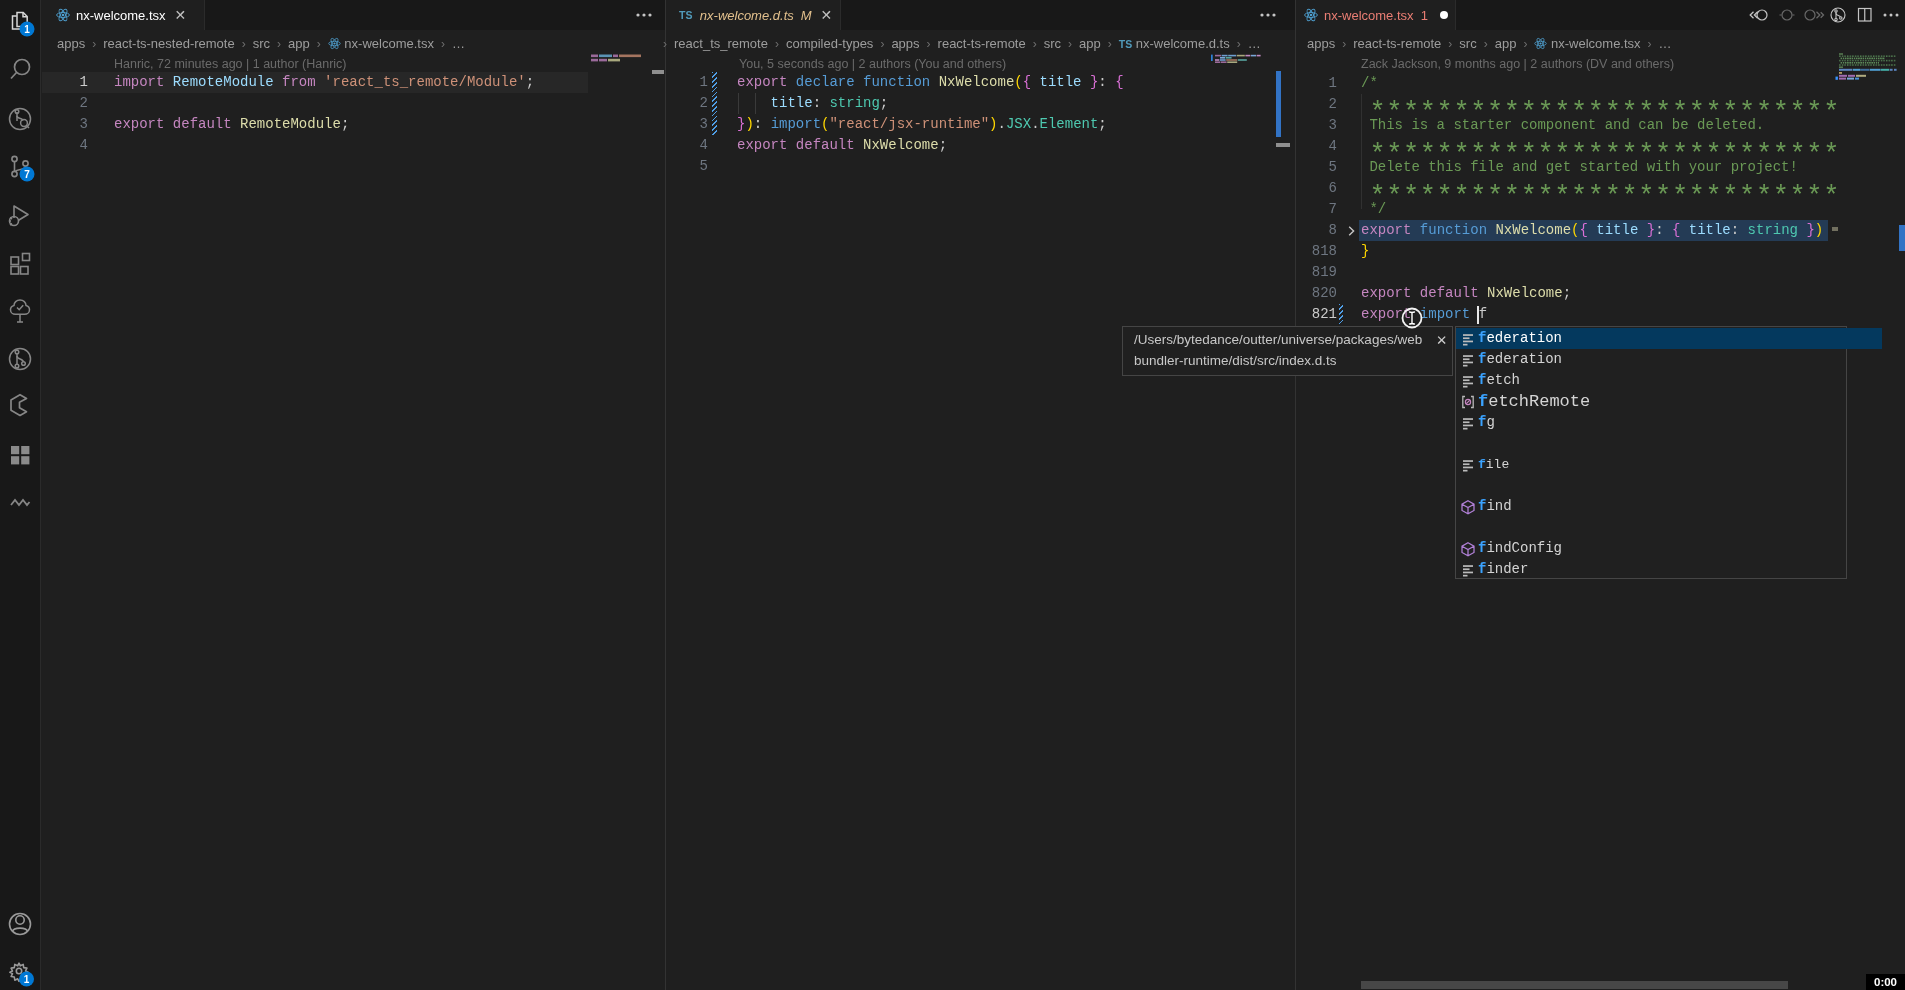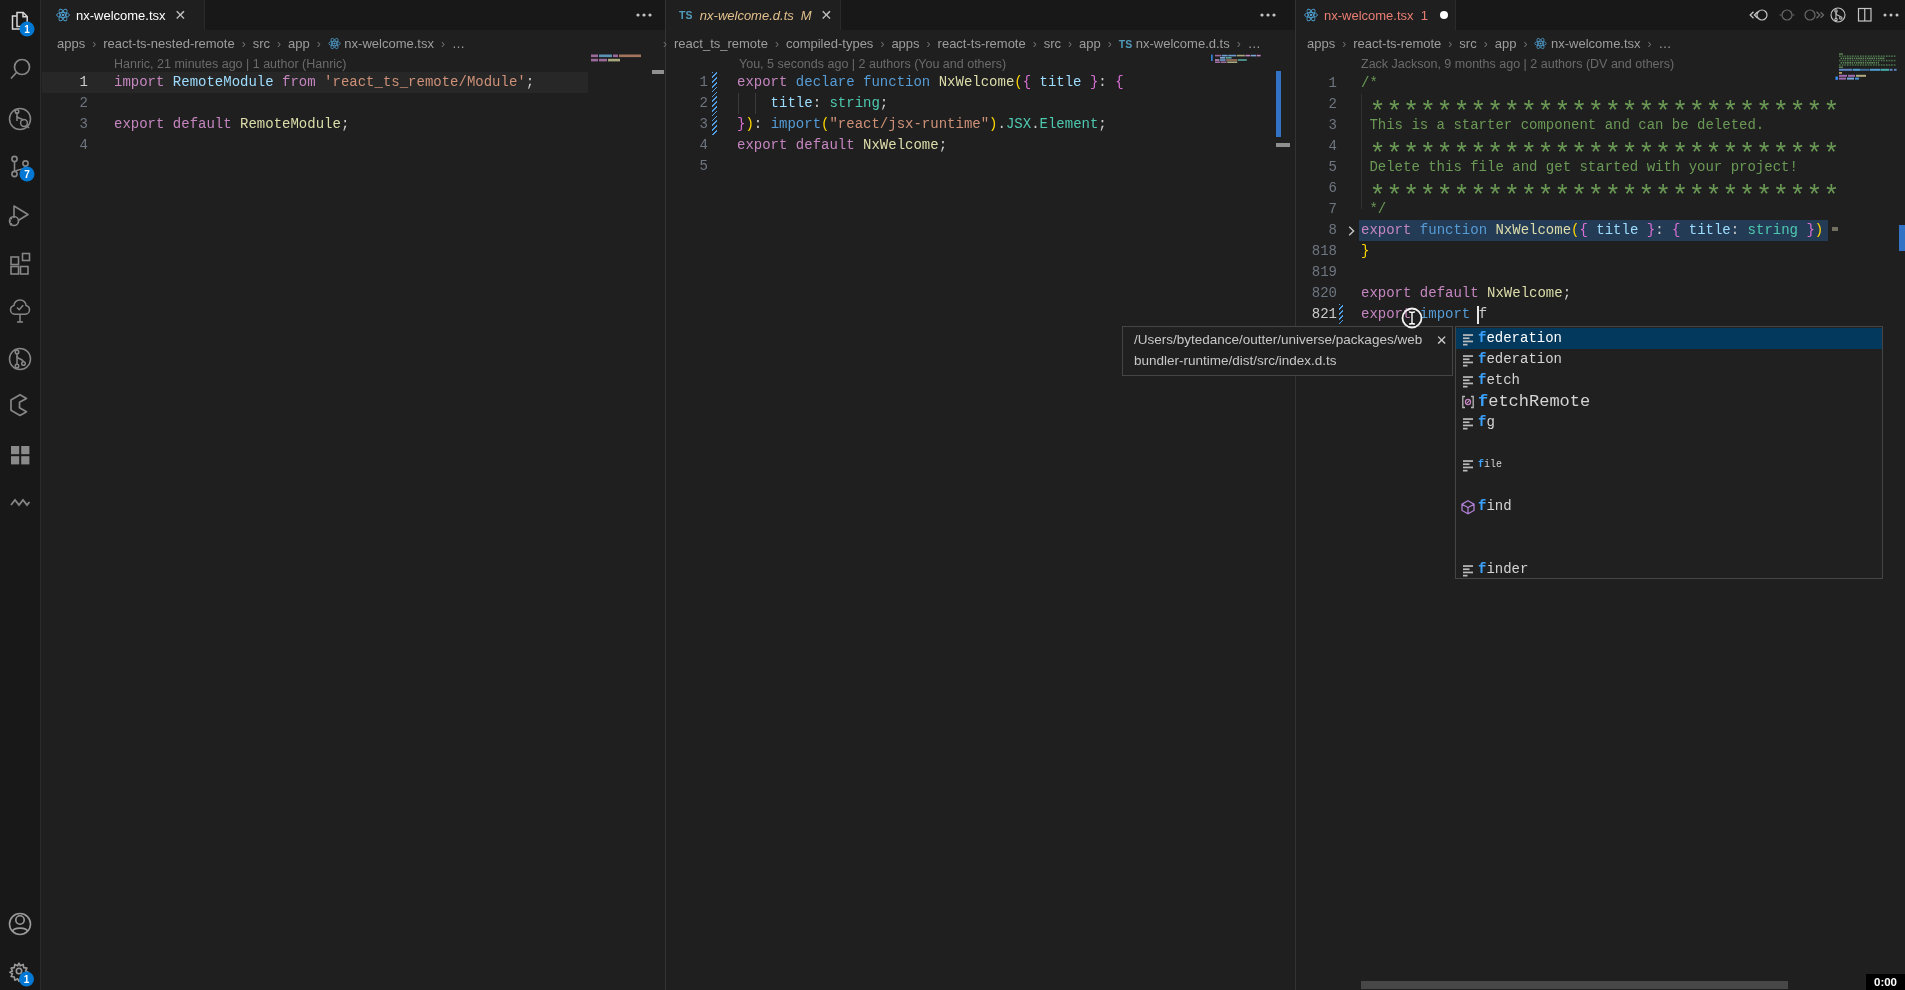--- a/index.html
+++ b/index.html
@@ -139,21 +139,21 @@
       <circle cx="7" cy="7" r="1.2" fill="#4e9fcf"></circle>
       <g stroke="#4e9fcf" stroke-width="0.85">
         <ellipse cx="7" cy="7" rx="6.2" ry="2.4"></ellipse>
         <ellipse cx="7" cy="7" rx="6.2" ry="2.4" transform="rotate(60 7 7)"></ellipse>
         <ellipse cx="7" cy="7" rx="6.2" ry="2.4" transform="rotate(120 7 7)"></ellipse>
       </g>
     </svg> nx-welcome.tsx<span class="sep">›</span>…</div>
 
 <div class="abs" style="left:42px;top:72px;width:546px;height:21px;background:rgba(255,255,255,0.04)"></div>
 
-<div class="abs blame" style="left:114px;top:57px">Hanric, 21 minutes ago | 1 author (Hanric)</div>
+<div class="abs blame" style="left:114px;top:57px">Hanric, 72 minutes ago | 1 author (Hanric)</div>
 
 <div class="abs num" style="left:41px;top:72px;width:47px;color:#cccccc">1</div>
 <div class="abs num" style="left:41px;top:93px;width:47px">2</div>
 <div class="abs num" style="left:41px;top:114px;width:47px">3</div>
 <div class="abs num" style="left:41px;top:135px;width:47px">4</div>
 
 <div class="abs mono" style="left:114px;top:72px"><span class="k">import</span> <span class="v">RemoteModule</span> <span class="k">from</span> <span class="s">'react_ts_remote/Module'</span>;</div>
 <div class="abs mono" style="left:114px;top:114px"><span class="k">export</span> <span class="k">default</span> <span class="f">RemoteModule</span>;</div>
 
 <svg class="abs" style="left:590px;top:53px" width="60" height="12">
@@ -353,21 +353,21 @@
 <div class="abs" style="left:1899px;top:225px;width:6px;height:26px;background:#3273c5"></div>
 
 <div class="abs" style="left:1361px;top:981px;width:427px;height:8px;background:#474747"></div>
 
 <div class="abs" style="left:1122px;top:326px;width:331px;height:50px;background:#202020;border:1px solid #454545;color:#c8c8c8;font-size:13px;overflow:hidden">
   <div class="abs" style="left:11px;top:5px;width:302px;white-space:nowrap;overflow:hidden;font-size:13.5px">/Users/bytedance/outter/universe/packages/web</div>
   <div class="abs" style="left:11px;top:26px;white-space:nowrap;font-size:13.5px">bundler-runtime/dist/src/index.d.ts</div>
   <div class="abs" style="left:313px;top:5px;color:#cccccc;font-size:13.5px">✕</div>
 </div>
 
-<div class="abs" style="left:1455px;top:326px;width:428px;height:253px;background:#202020;border:1px solid #454545">
+<div class="abs" style="left:1455px;top:326px;width:392px;height:253px;background:#202020;border:1px solid #454545">
   <div class="abs" style="left:0;top:1px;width:426px;height:21px;background:#04395e"></div>
   <div style="position:absolute;left:0;top:1px;width:426px;height:21px;font-family:'Liberation Mono',monospace;font-size:14px;line-height:21px">
       <svg style="position:absolute;left:4px;top:2.5px" width="16" height="16">
         <g fill="#bbbbbb">
           <rect x="3" y="3.2" width="10" height="1.7"></rect>
           <rect x="3" y="6.4" width="6.5" height="1.7"></rect>
           <rect x="3" y="9.6" width="10" height="1.7"></rect>
           <rect x="3" y="12.8" width="4.5" height="1.7"></rect>
         </g>
       </svg>
@@ -407,36 +407,42 @@
       <svg style="position:absolute;left:4px;top:2.5px" width="16" height="16">
         <g fill="#bbbbbb">
           <rect x="3" y="3.2" width="10" height="1.7"></rect>
           <rect x="3" y="6.4" width="6.5" height="1.7"></rect>
           <rect x="3" y="9.6" width="10" height="1.7"></rect>
           <rect x="3" y="12.8" width="4.5" height="1.7"></rect>
         </g>
       </svg>
       <span style="position:absolute;left:22px"><span style="color:#3ba3ff;font-weight:bold">f</span><span style="color:#d4d4d4">g</span></span>
     </div>
-  <div style="position:absolute;left:0;top:127px;width:426px;height:21px;font-family:'Liberation Mono',monospace;font-size:10px;line-height:21px">
+  <div style="position:absolute;left:0;top:127px;width:426px;height:21px;font-family:'Liberation Mono',monospace;font-size:13px;line-height:21px">
       <svg style="position:absolute;left:4px;top:2.5px" width="16" height="16">
         <g fill="#bbbbbb">
           <rect x="3" y="3.2" width="10" height="1.7"></rect>
           <rect x="3" y="6.4" width="6.5" height="1.7"></rect>
           <rect x="3" y="9.6" width="10" height="1.7"></rect>
           <rect x="3" y="12.8" width="4.5" height="1.7"></rect>
         </g>
       </svg>
       <span style="position:absolute;left:22px"><span style="color:#3ba3ff;font-weight:bold">f</span><span style="color:#d4d4d4">ile</span></span>
     </div>
   <div style="position:absolute;left:0;top:169px;width:426px;height:21px;font-family:'Liberation Mono',monospace;font-size:14px;line-height:21px">
       <svg style="position:absolute;left:4px;top:2.5px" width="16" height="16" fill="none">
         <path d="M8 1.8 L14 5.1 V11.5 L8 14.8 L2 11.5 V5.1 Z M2 5.3 L8 8.6 L14 5.3 M8 8.6 V14.6" stroke="#b180d7" stroke-width="1.25"></path>
       </svg>
       <span style="position:absolute;left:22px"><span style="color:#3ba3ff;font-weight:bold">f</span><span style="color:#d4d4d4">ind</span></span>
+    </div>
+  <div style="position:absolute;left:0;top:211px;width:426px;height:21px;font-family:'Liberation Mono',monospace;font-size:14px;line-height:21px">
+      <svg style="position:absolute;left:4px;top:2.5px" width="16" height="16" fill="none">
+        <path d="M8 1.8 L14 5.1 V11.5 L8 14.8 L2 11.5 V5.1 Z M2 5.3 L8 8.6 L14 5.3 M8 8.6 V14.6" stroke="#b180d7" stroke-width="1.25"></path>
+      </svg>
+      <span style="position:absolute;left:22px"><span style="color:#3ba3ff;font-weight:bold">f</span><span style="color:#d4d4d4">indConfig</span></span>
     </div>
   <div style="position:absolute;left:0;top:232px;width:426px;height:21px;font-family:Liberation Mono, monospace;font-size:14px;line-height:21px">
       <svg style="position:absolute;left:4px;top:2.5px" width="16" height="16">
         <g fill="#bbbbbb">
           <rect x="3" y="3.2" width="10" height="1.7"></rect>
           <rect x="3" y="6.4" width="6.5" height="1.7"></rect>
           <rect x="3" y="9.6" width="10" height="1.7"></rect>
           <rect x="3" y="12.8" width="4.5" height="1.7"></rect>
         </g>
       </svg>

